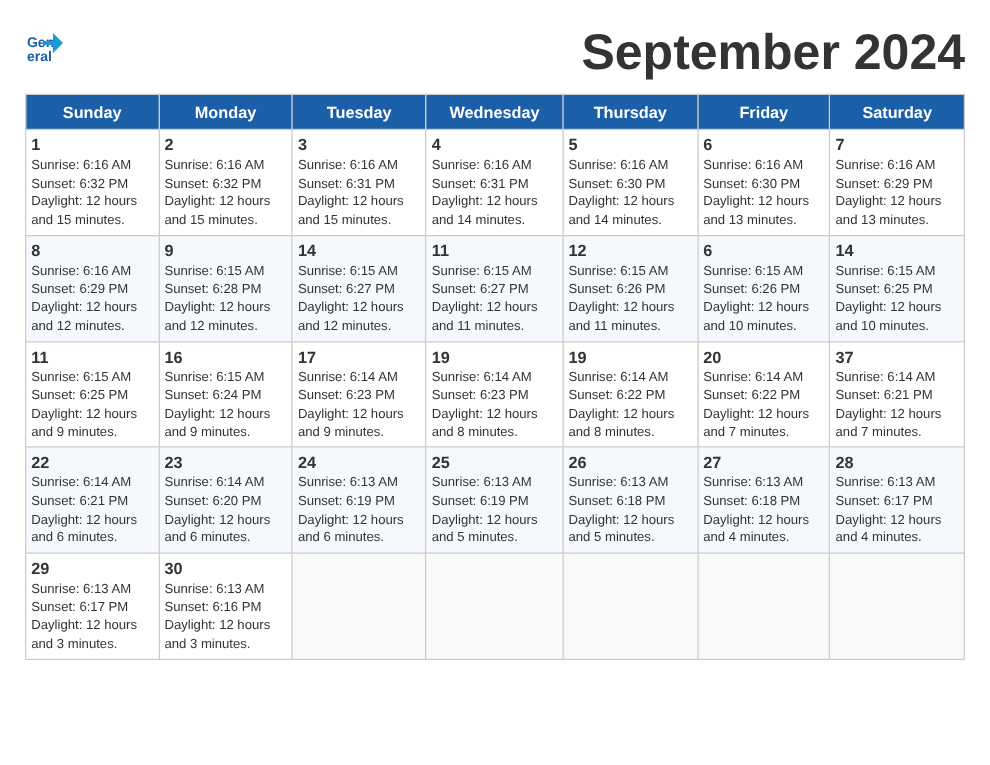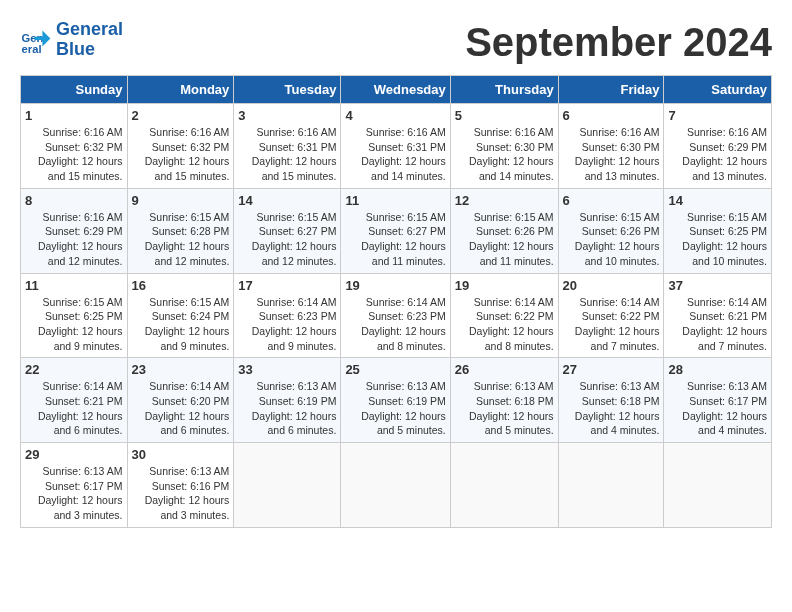--- a/index.html
+++ b/index.html
@@ -48,21 +48,21 @@
     }
     table {
       width: 100%;
       border-collapse: collapse;
       font-size: 11px;
     }
     thead tr th {
       background: #1a5fa8;
       color: #fff;
       padding: 6px 4px;
-      text-align: right;
+      text-align: center;
       font-size: 13px;
       font-weight: bold;
       border: 1px solid #ccc;
     }
     tbody tr td {
       border: 1px solid #ccc;
       vertical-align: top;
       padding: 4px;
       width: 113px;
       min-height: 70px;
@@ -75,42 +75,35 @@
       font-size: 13px;
       font-weight: bold;
       color: #333;
       display: block;
       margin-bottom: 2px;
     }
     .day-info {
       color: #333;
       font-size: 10.5px;
       line-height: 1.4;
-      text-align: right;
     }
     td.empty {
       background: #f9f9f9;
     }
   </style>
 </head>
 <body>
 
 <div class="header">
   <div class="logo">
     <svg class="logo-icon" viewBox="0 0 40 40">
       <text x="2" y="22" font-size="14" font-weight="bold" fill="#1a5fa8">Gen</text>
       <text x="2" y="36" font-size="14" font-weight="bold" fill="#1a5fa8">eral</text>
       <polygon points="28,8 38,18 28,28 28,20 18,20 18,16 28,16" fill="#1a9ad6"></polygon>
     </svg>
-    <div>
-      <div class="logo-text">
-        <span>General</span><br>
-        <span>Blue</span>
-      </div>
-    </div>
   </div>
   <div class="title-block">
     <div class="month-title">September 2024</div>
   </div>
 </div>
 
 <table>
   <thead>
     <tr id="header-row">
         <th>Sunday</th>
@@ -308,21 +301,21 @@
       </td>
         <td>
         <span class="day-num">23</span>
         <div class="day-info">
           Sunrise: 6:14 AM<br>
           Sunset: 6:20 PM<br>
           Daylight: 12 hours and 6 minutes.
         </div>
       </td>
         <td>
-        <span class="day-num">33</span>
+        <span class="day-num">24</span>
         <div class="day-info">
           Sunrise: 6:13 AM<br>
           Sunset: 6:19 PM<br>
           Daylight: 12 hours and 6 minutes.
         </div>
       </td>
         <td>
         <span class="day-num">25</span>
         <div class="day-info">
           Sunrise: 6:13 AM<br>

